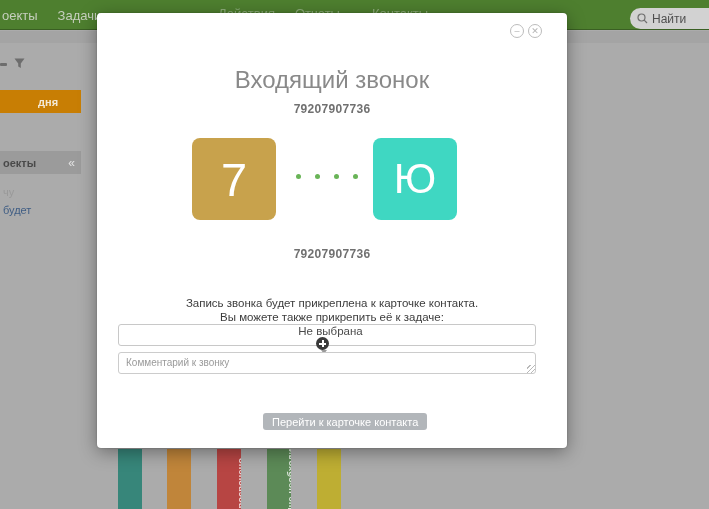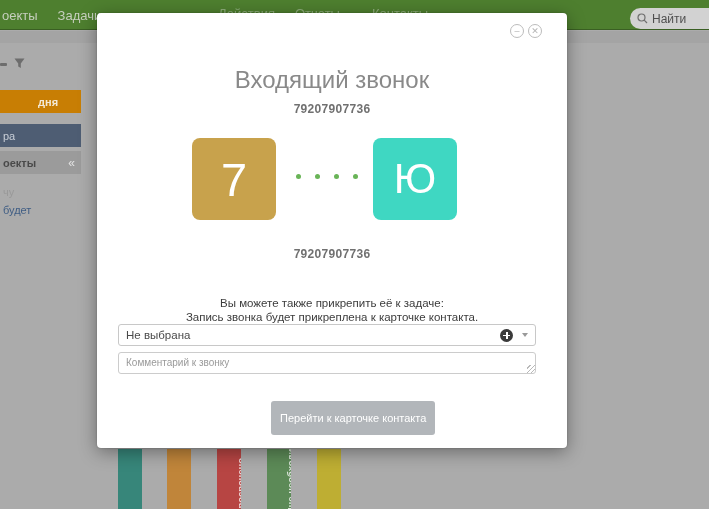--- a/index.html
+++ b/index.html
@@ -69,41 +69,41 @@
   .dot { width:5px; height:5px; border-radius:50%; }
 
   .m-phone2 { position:absolute; left:0; top:234px; width:100%; text-align:center;
               font-size:12px; font-weight:bold; color:#707070; letter-spacing:.3px; }
 
   .m-note { position:absolute; left:0; top:283px; width:100%; text-align:center;
             font-size:11.5px; color:#3c3c3c; line-height:14px; }
 
   .task-select { position:absolute; left:21px; top:311px; width:418px; height:22px;
                  border:1px solid #c8c8c8; border-radius:3px; background:#fff;
-                 display:flex; align-items:center; cursor:pointer; }
+                 display:flex; align-items:center; cursor:pointer;flex-direction:column; }
   .task-select-value { font-size:11.5px; color:#4a4a4a; padding-left:7px; flex:1; }
   .plus-icon { width:13px; height:13px; border-radius:50%; background:#3a3a3a; position:relative;
                margin-right:9px; flex:0 0 auto; cursor:pointer; }
   .plus-icon::before, .plus-icon::after { content:""; position:absolute; background:#fff; }
   .plus-icon::before { left:3px; top:6px; width:7px; height:1.5px; }
   .plus-icon::after { left:6px; top:3px; width:1.5px; height:7px; }
   .caret-down { width:0; height:0; border-left:3.5px solid transparent; border-right:3.5px solid transparent;
                 border-top:4px solid #9a9a9a; margin-right:7px; flex:0 0 auto; }
 
   .comment-box { position:absolute; left:21px; top:339px; width:418px; height:22px;
                  border:1px solid #cccccc; border-radius:3px; background:#fff;
                  font-size:10px; color:#333; padding:4px 7px; resize:none; overflow:hidden;
                  font-family:"Liberation Sans",sans-serif; }
   .comment-box::placeholder { color:#9a9a9a; opacity:1; }
   .resize-grip { position:absolute; left:430px; top:352px; width:8px; height:8px; pointer-events:none;
                  background:repeating-linear-gradient(135deg, transparent 0 2px, #b9b9b9 2px 3px); }
 
-  .go-button { position:absolute; left:166px; top:388px; height:34px; padding:0 9px;
+  .go-button { position:absolute; left:166px; top:400px; height:17px; padding:0 9px;
                background:#b2b6ba; border:none; border-radius:3px; color:#ffffff; font-size:11px;
-               font-family:"Liberation Sans",sans-serif; cursor:pointer; line-height:19px;margin-left:8px; }
+               font-family:"Liberation Sans",sans-serif; cursor:pointer; line-height:19px; }
 </style>
 </head>
 <body>
 
 <div class="stage">
 
   <div class="subheader"></div>
 
   <div class="header">
     <div class="menu">
@@ -131,23 +131,20 @@
     <div class="filter-row">
       <span class="tiny-dash"></span>
       <span>
         <svg width="11" height="11" viewBox="0 0 11 11">
           <path d="M0.5 0.5 H10.5 L6.8 5.5 V10 L4.2 8.5 V5.5 Z" fill="#6d6d6d"></path>
         </svg>
       </span>
     </div>
     <div class="side-item si-orange">
       <span>дня</span>
-    </div>
-    <div class="side-item si-slate">
-      <span>ра</span>
     </div>
     <div class="side-item si-section">
       <span>оекты</span>
       <span class="collapse-arrow">«</span>
     </div>
     <div class="side-item si-plain">
       <span>чу</span>
     </div>
     <div class="side-item si-link">
       <span>будет</span>
@@ -183,22 +180,22 @@
       <span class="dot" style="background: rgb(105, 180, 87);"></span>
       <span class="dot" style="background: rgb(105, 180, 87);"></span>
     </div>
     <div class="avatar avatar-contact" style="background: rgb(63, 215, 194);">
       <span>Ю</span>
     </div>
 
     <div class="m-phone2">79207907736</div>
 
     <div class="m-note">
+      <div>Запись звонка будет прикреплена к карточке контакта.</div>
       <div>Вы можете также прикрепить её к задаче:</div>
-      <div>Запись звонка будет прикреплена к карточке контакта.</div>
     </div>
 
     <div class="task-select">
       <span class="task-select-value">Не выбрана</span>
       <span class="plus-icon"></span>
       <span class="caret-down"></span>
     </div>
 
     <textarea class="comment-box" placeholder="Комментарий к звонку" style=""></textarea>
     <div class="resize-grip"></div>

